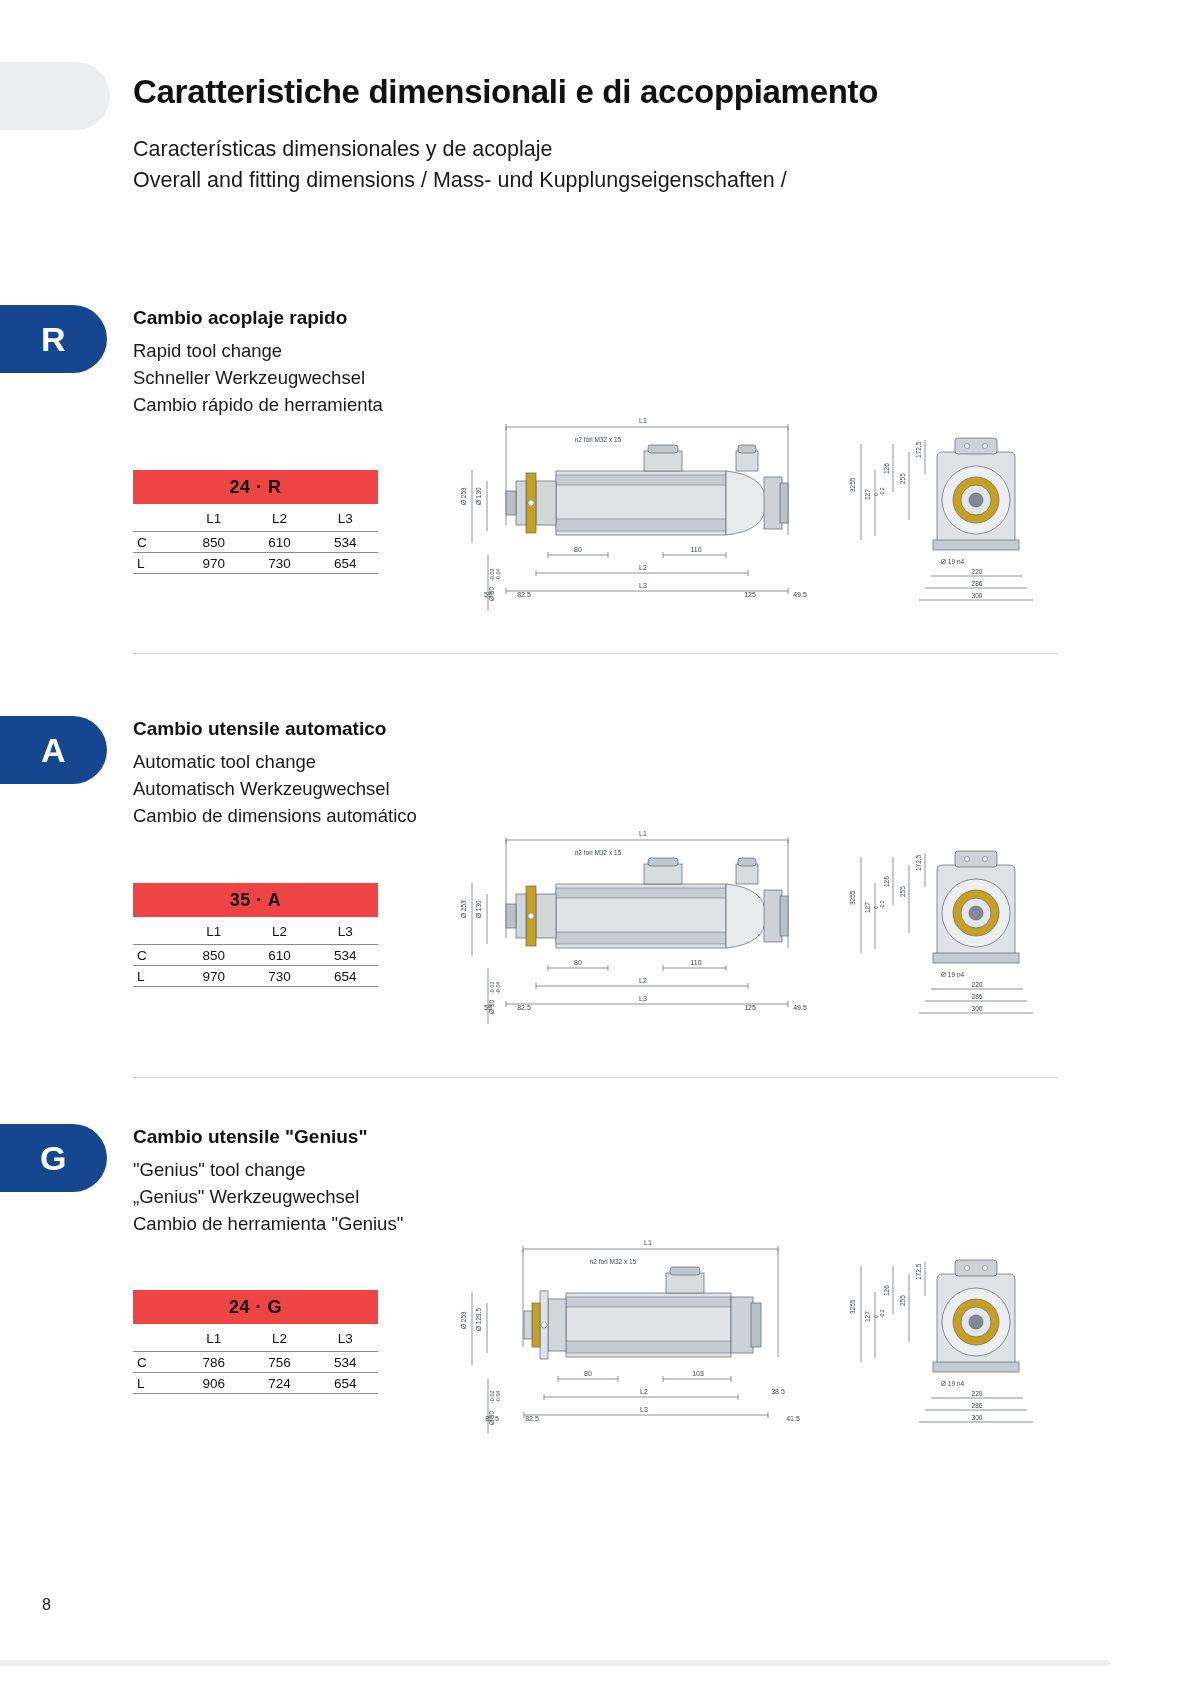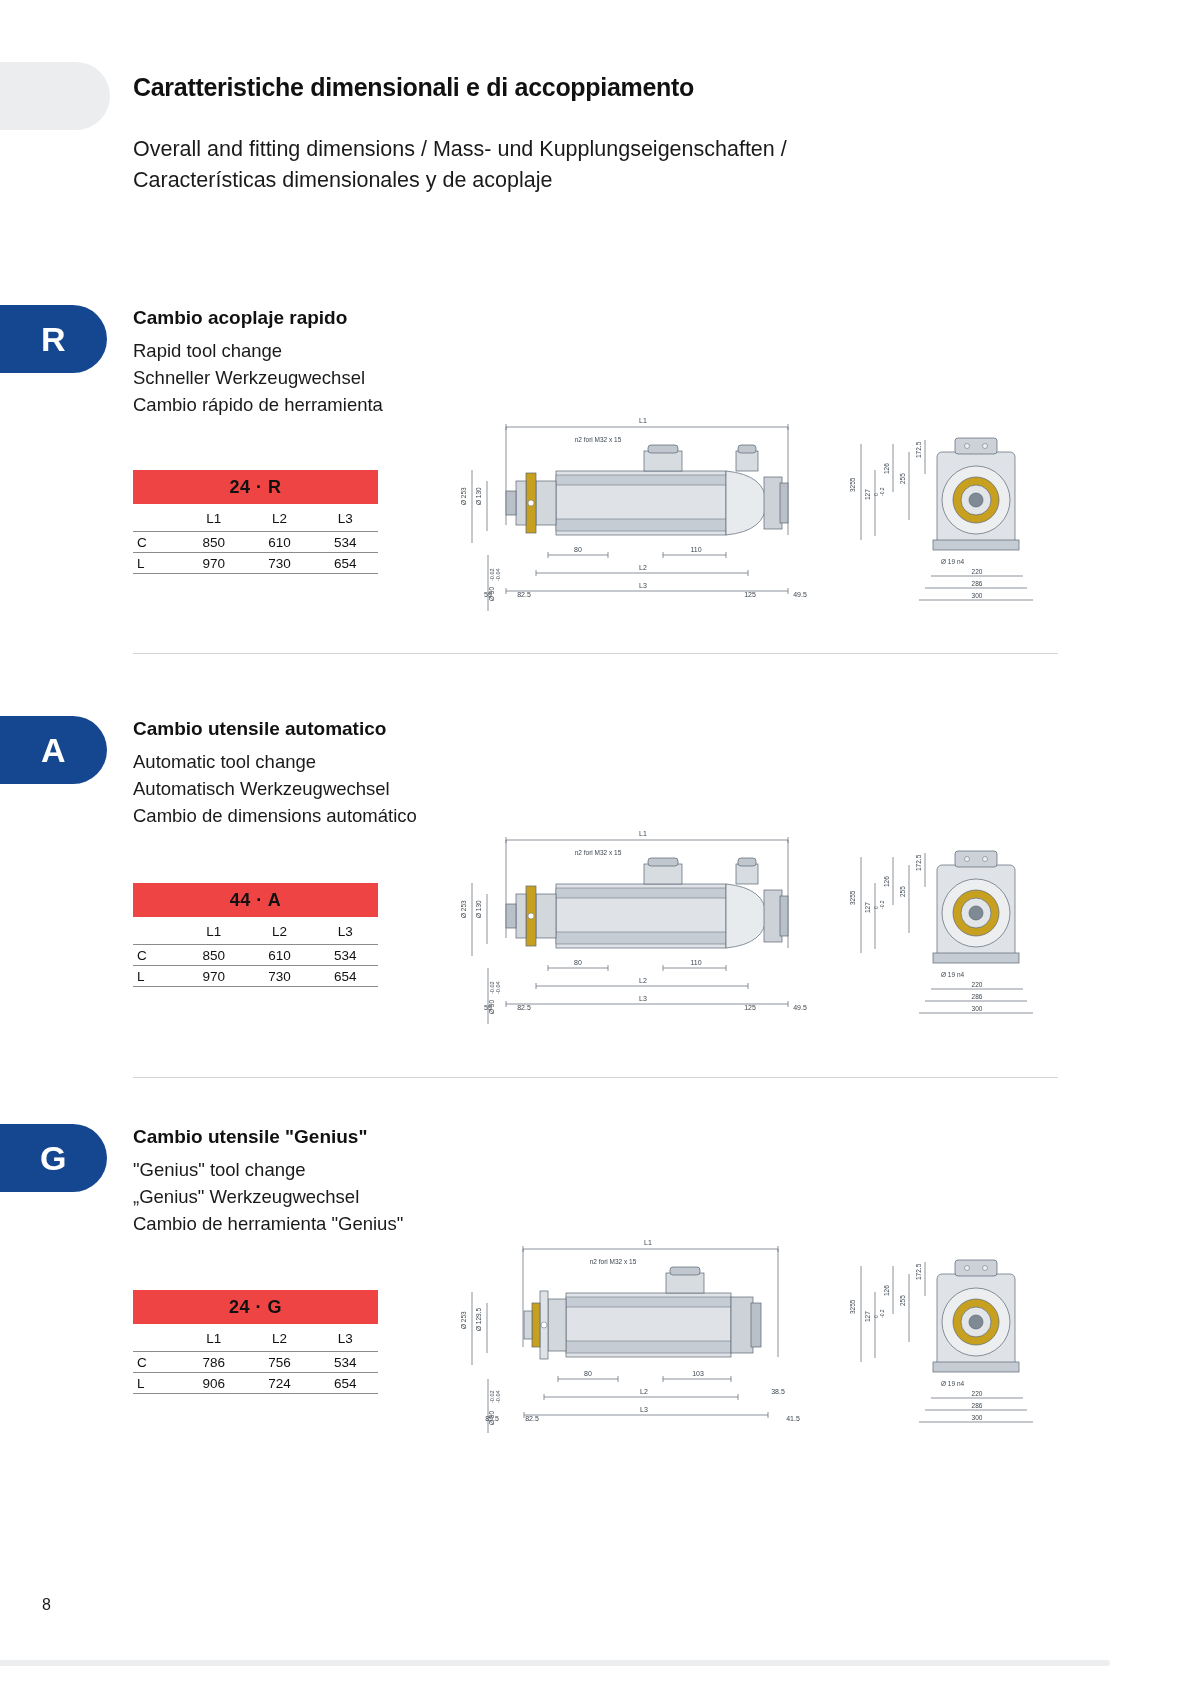--- a/index.html
+++ b/index.html
@@ -21,21 +21,21 @@
     position: absolute;
     left: 0; top: 62px;
     width: 110px; height: 68px;
     background: #ebedef;
     border-top-right-radius: 34px;
     border-bottom-right-radius: 34px;
   }
   .page-title {
     position: absolute;
     left: 133px; top: 73px;
-    font-size: 25px;
+    font-size: 33px;
     font-weight: bold;
     letter-spacing: -0.3px;
     color: #111;
     white-space: nowrap;
   }
   .page-subtitle {
     position: absolute;
     left: 133px; top: 134px;
     font-size: 21.5px;
     line-height: 31px;
@@ -138,22 +138,22 @@
     border-top-right-radius: 3px;
     border-bottom-right-radius: 3px;
   }
 </style>
 </head>
 <body>
 
 <div class="header-tab"></div>
 <div class="page-title">Caratteristiche dimensionali e di accoppiamento</div>
 <div class="page-subtitle">
+  <div>Características dimensionales y de acoplaje</div>
   <div>Overall and fitting dimensions / Mass- und Kupplungseigenschaften /</div>
-  <div>Características dimensionales y de acoplaje</div>
 </div>
 
 <div class="section">
   <div class="badge" style="top:305px;">R</div>
   <div class="sec-titles" style="top:307px;">
     <div class="sec-title-it">Cambio acoplaje rapido</div>
     <div class="sec-title-tr">Rapid tool change</div>
     <div class="sec-title-tr">Schneller Werkzeugwechsel</div>
     <div class="sec-title-tr">Cambio rápido de herramienta</div>
   </div>
@@ -288,21 +288,21 @@
 <div class="section">
   <div class="badge" style="top:716px;">A</div>
   <div class="sec-titles" style="top:718px;">
     <div class="sec-title-it">Cambio utensile automatico</div>
     <div class="sec-title-tr">Automatic tool change</div>
     <div class="sec-title-tr">Automatisch Werkzeugwechsel</div>
     <div class="sec-title-tr">Cambio de dimensions automático</div>
   </div>
 
   <div class="dim-table" style="top:883px;">
-    <div class="tbl-head">44 · A</div>
+    <div class="tbl-head">35 · A</div>
     <table>
       <thead>
         <tr>
           <th class="rowlbl"></th>
           <th>L1</th>
           <th>L2</th>
           <th>L3</th>
         </tr>
       </thead>
       <tbody>

